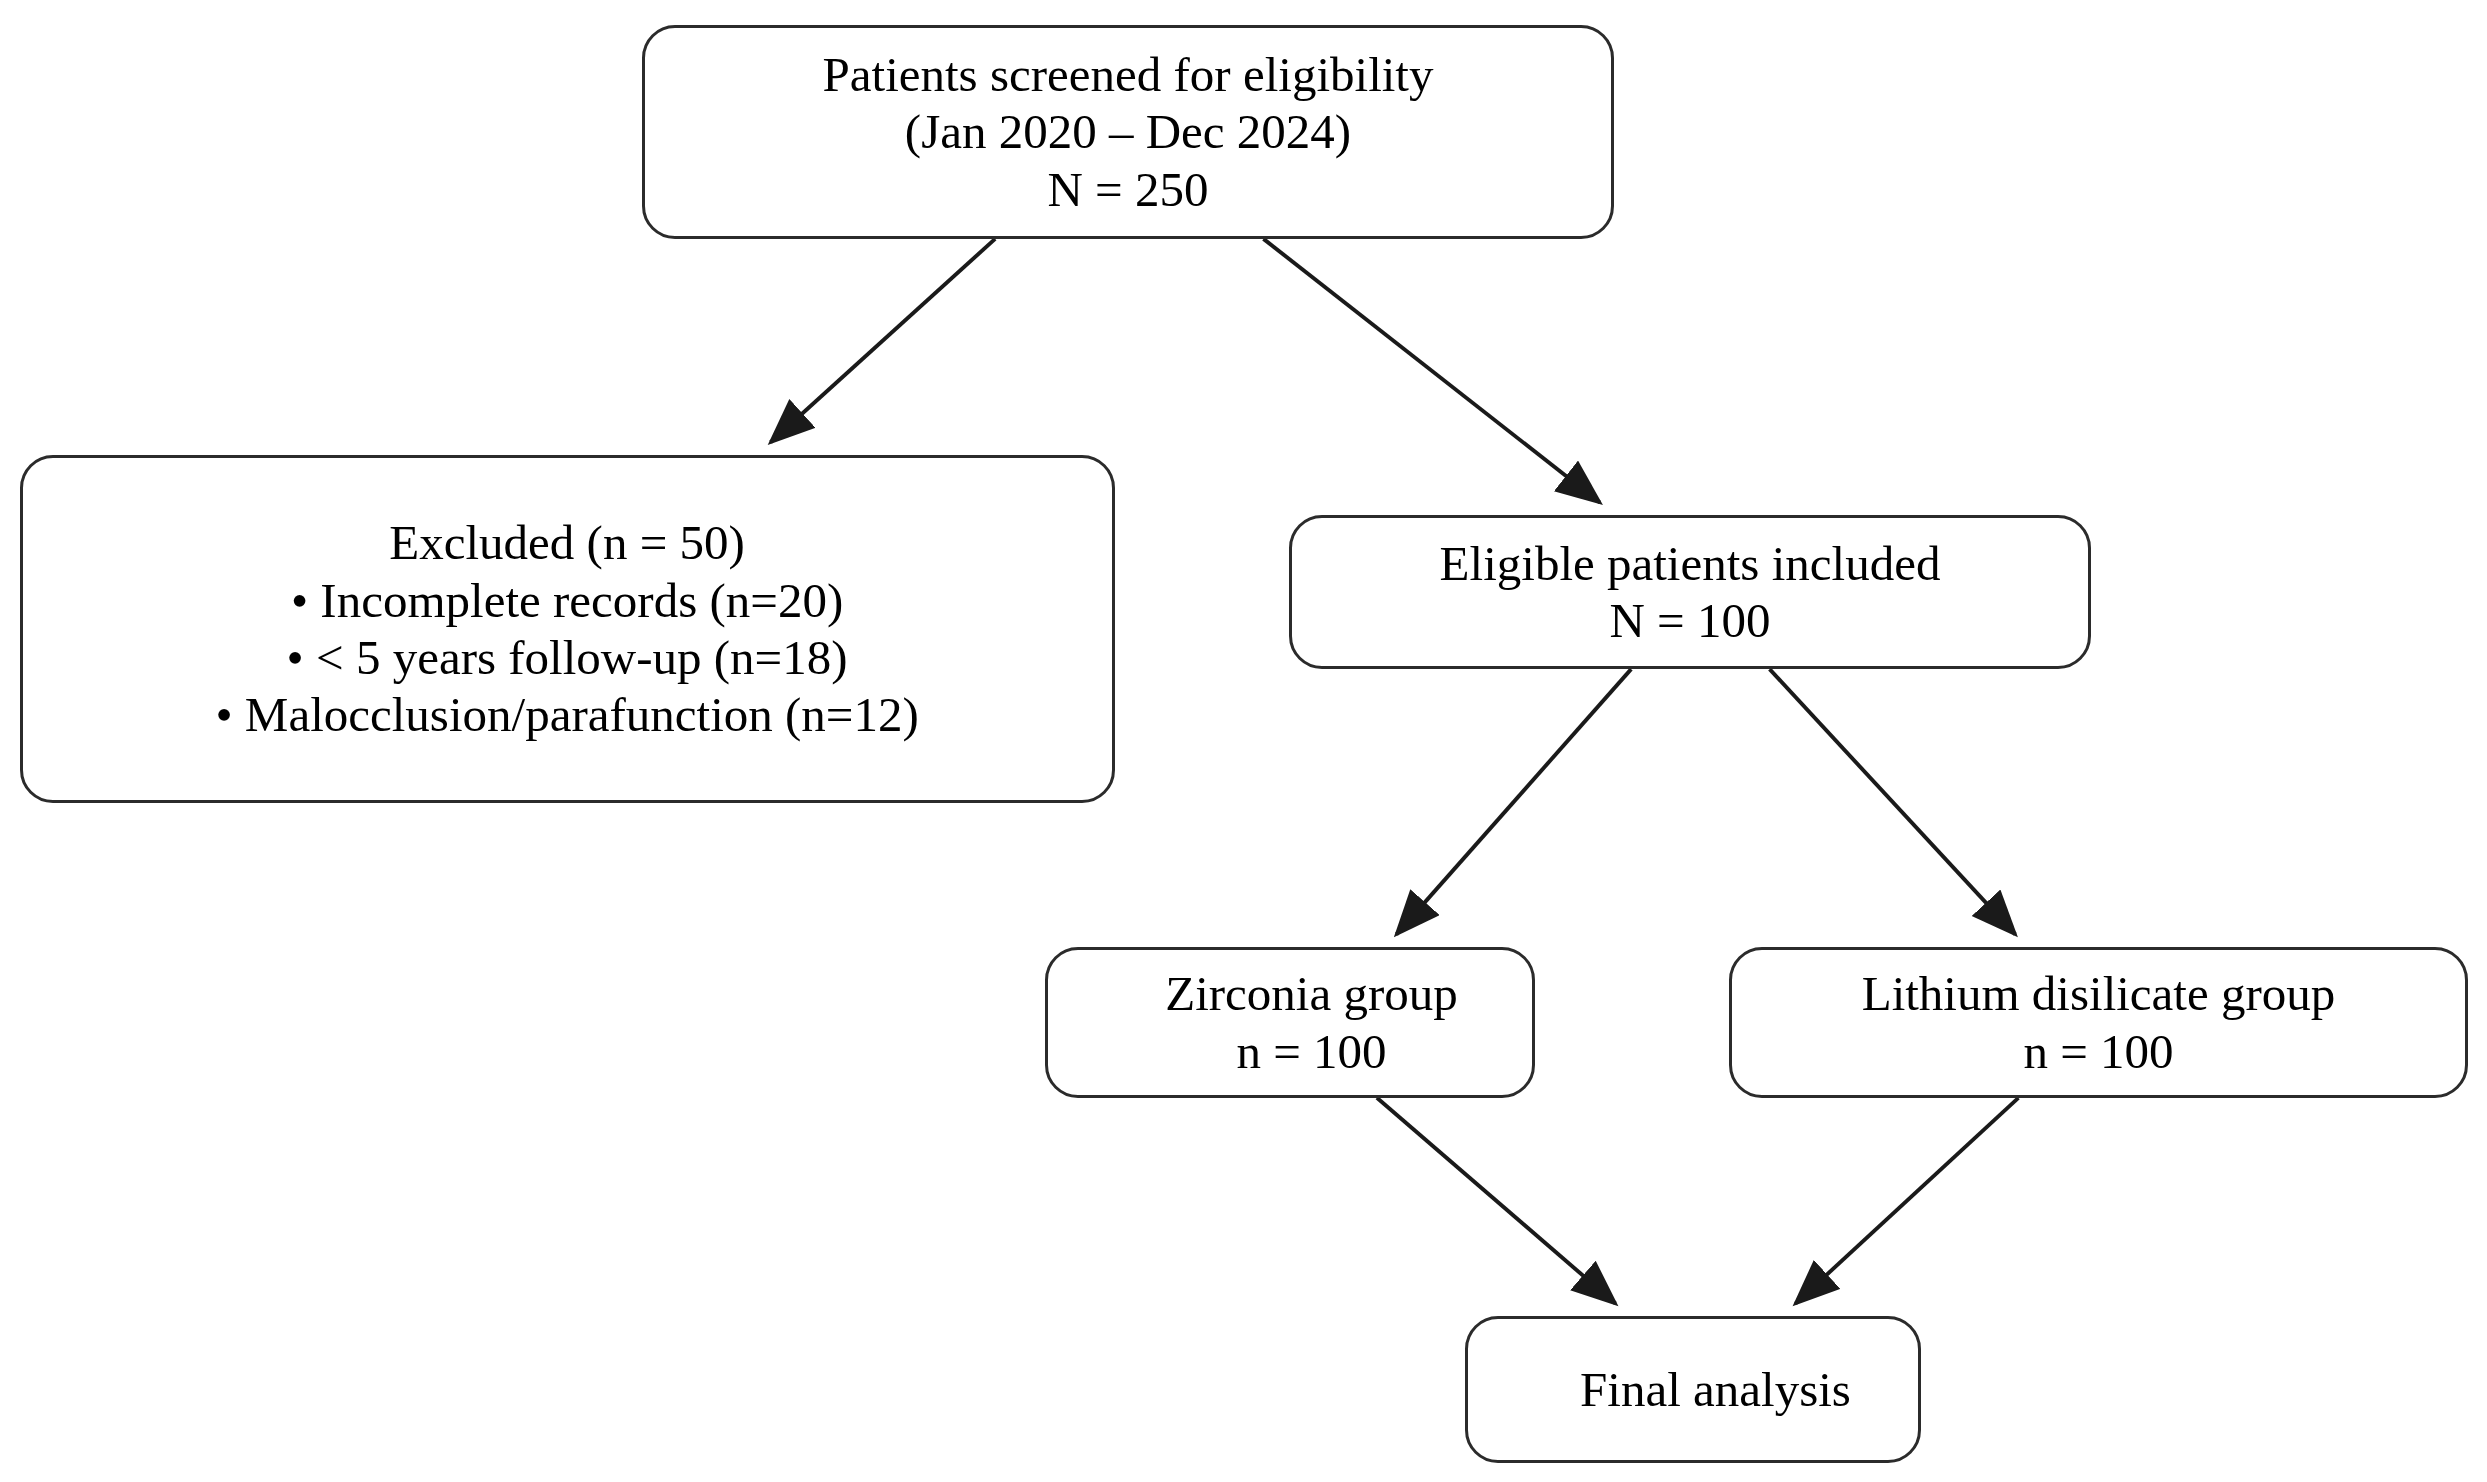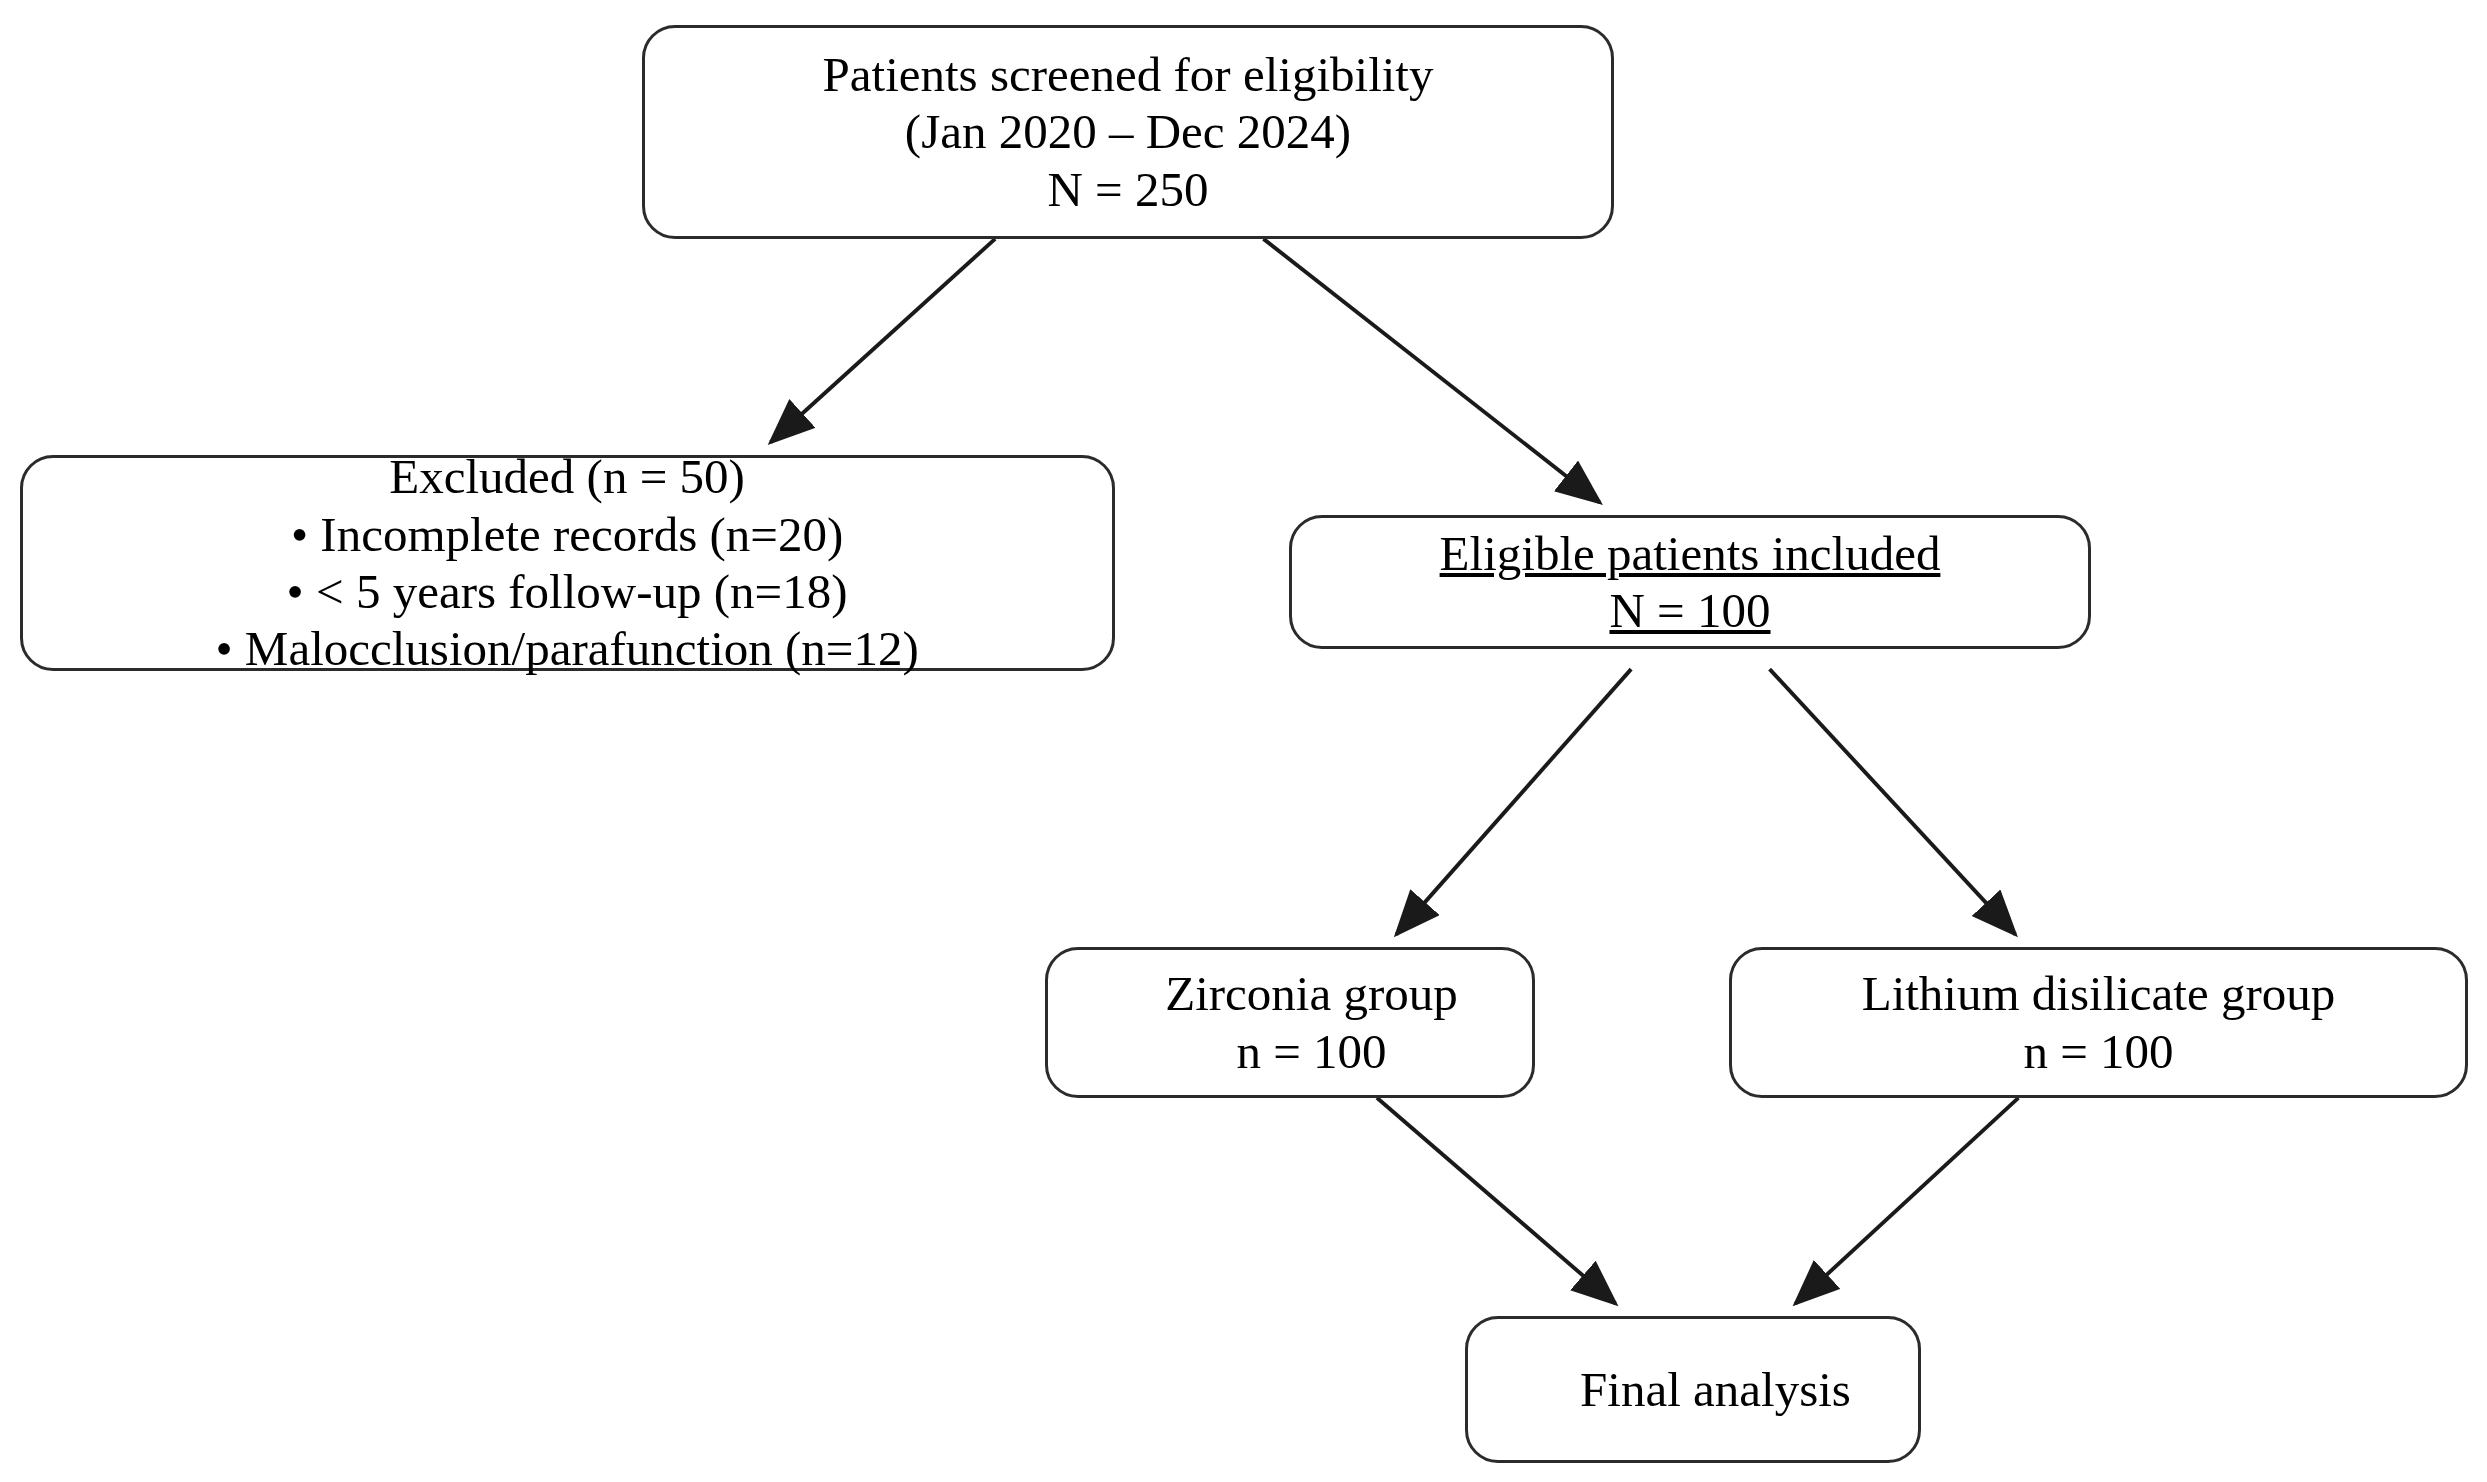--- a/index.html
+++ b/index.html
@@ -44,25 +44,25 @@
     display: block;
   }
 
   
   #node-screened {
     left: 642px;  top: 25px;
     width: 972px; height: 214px;
   }
   #node-excluded {
     left: 19.6px;   top: 455px;
-    width: 1095px; height: 216px;
+    width: 1095px; height: 348px;
   }
   #node-eligible {
     left: 1289px; top: 515px;
-    width: 802px; height: 134px; text-decoration: underline;
+    width: 802px; height: 154px;
   }
   #node-zirconia {
     left: 1045px; top: 947px;
     width: 490px;  height: 151px; padding-left: 43px;
   }
   #node-lithium {
     left: 1729px; top: 947px;
     width: 739px;  height: 151px;
   }
   #node-final {

